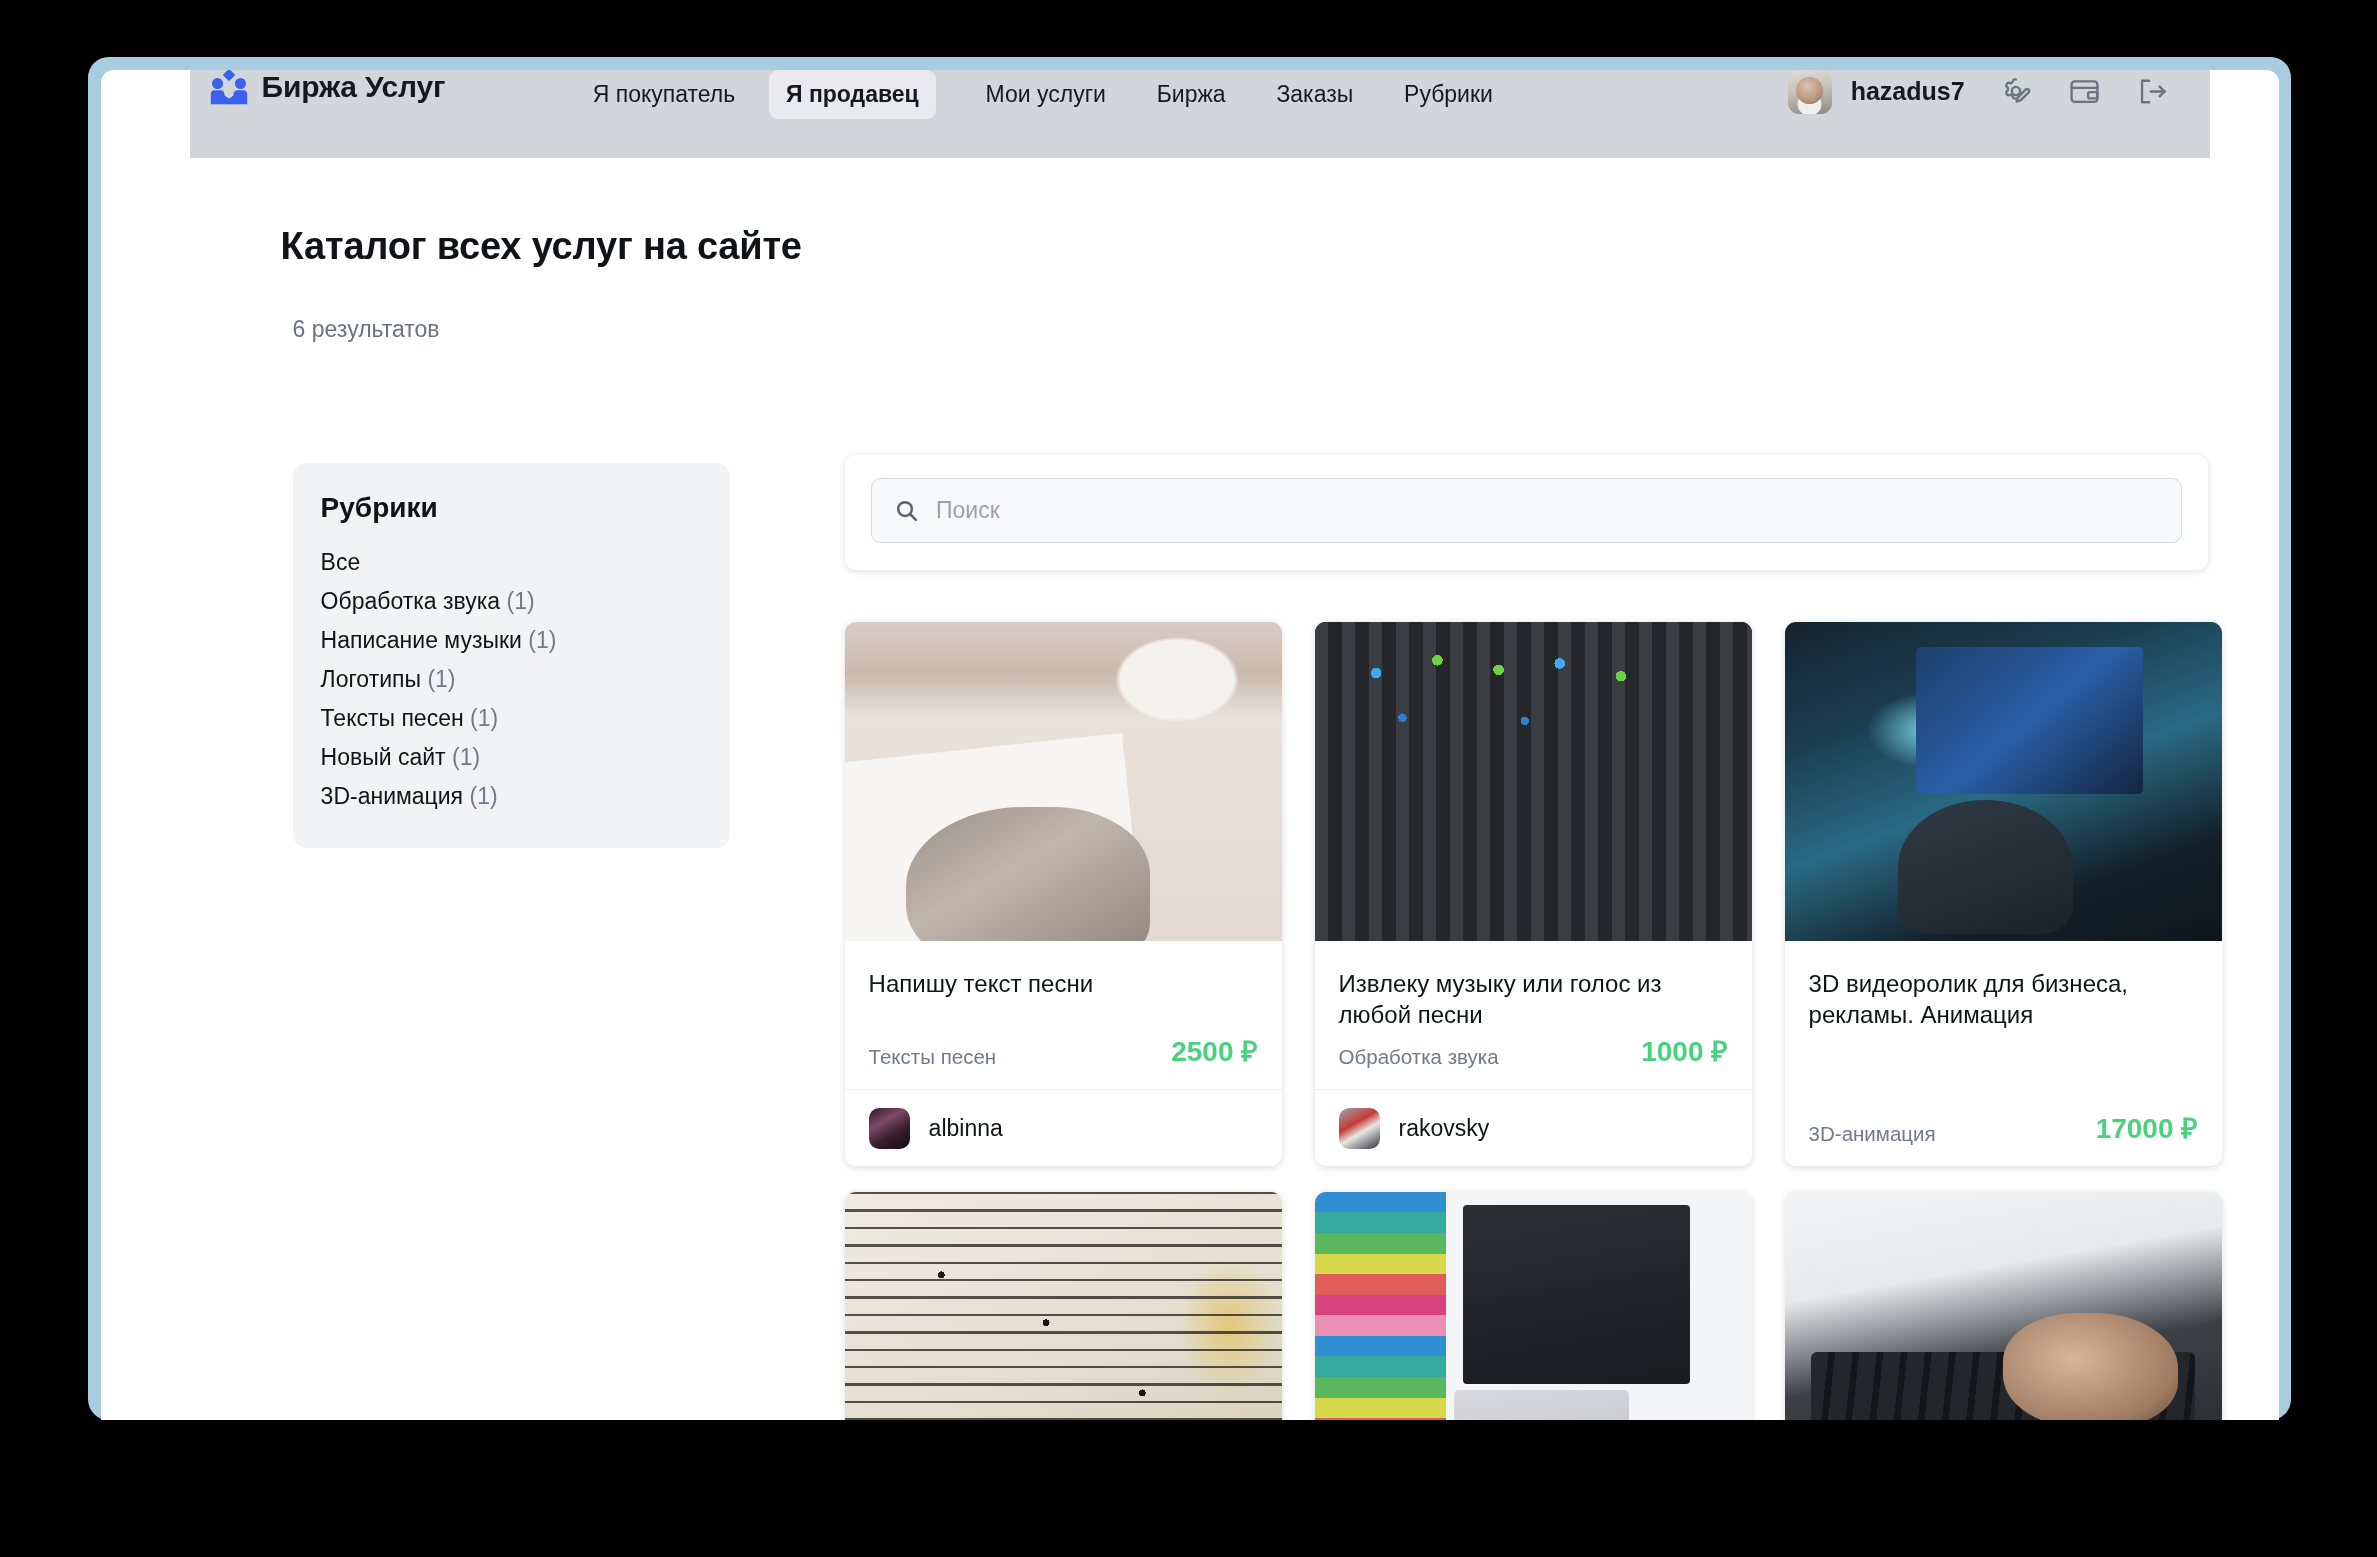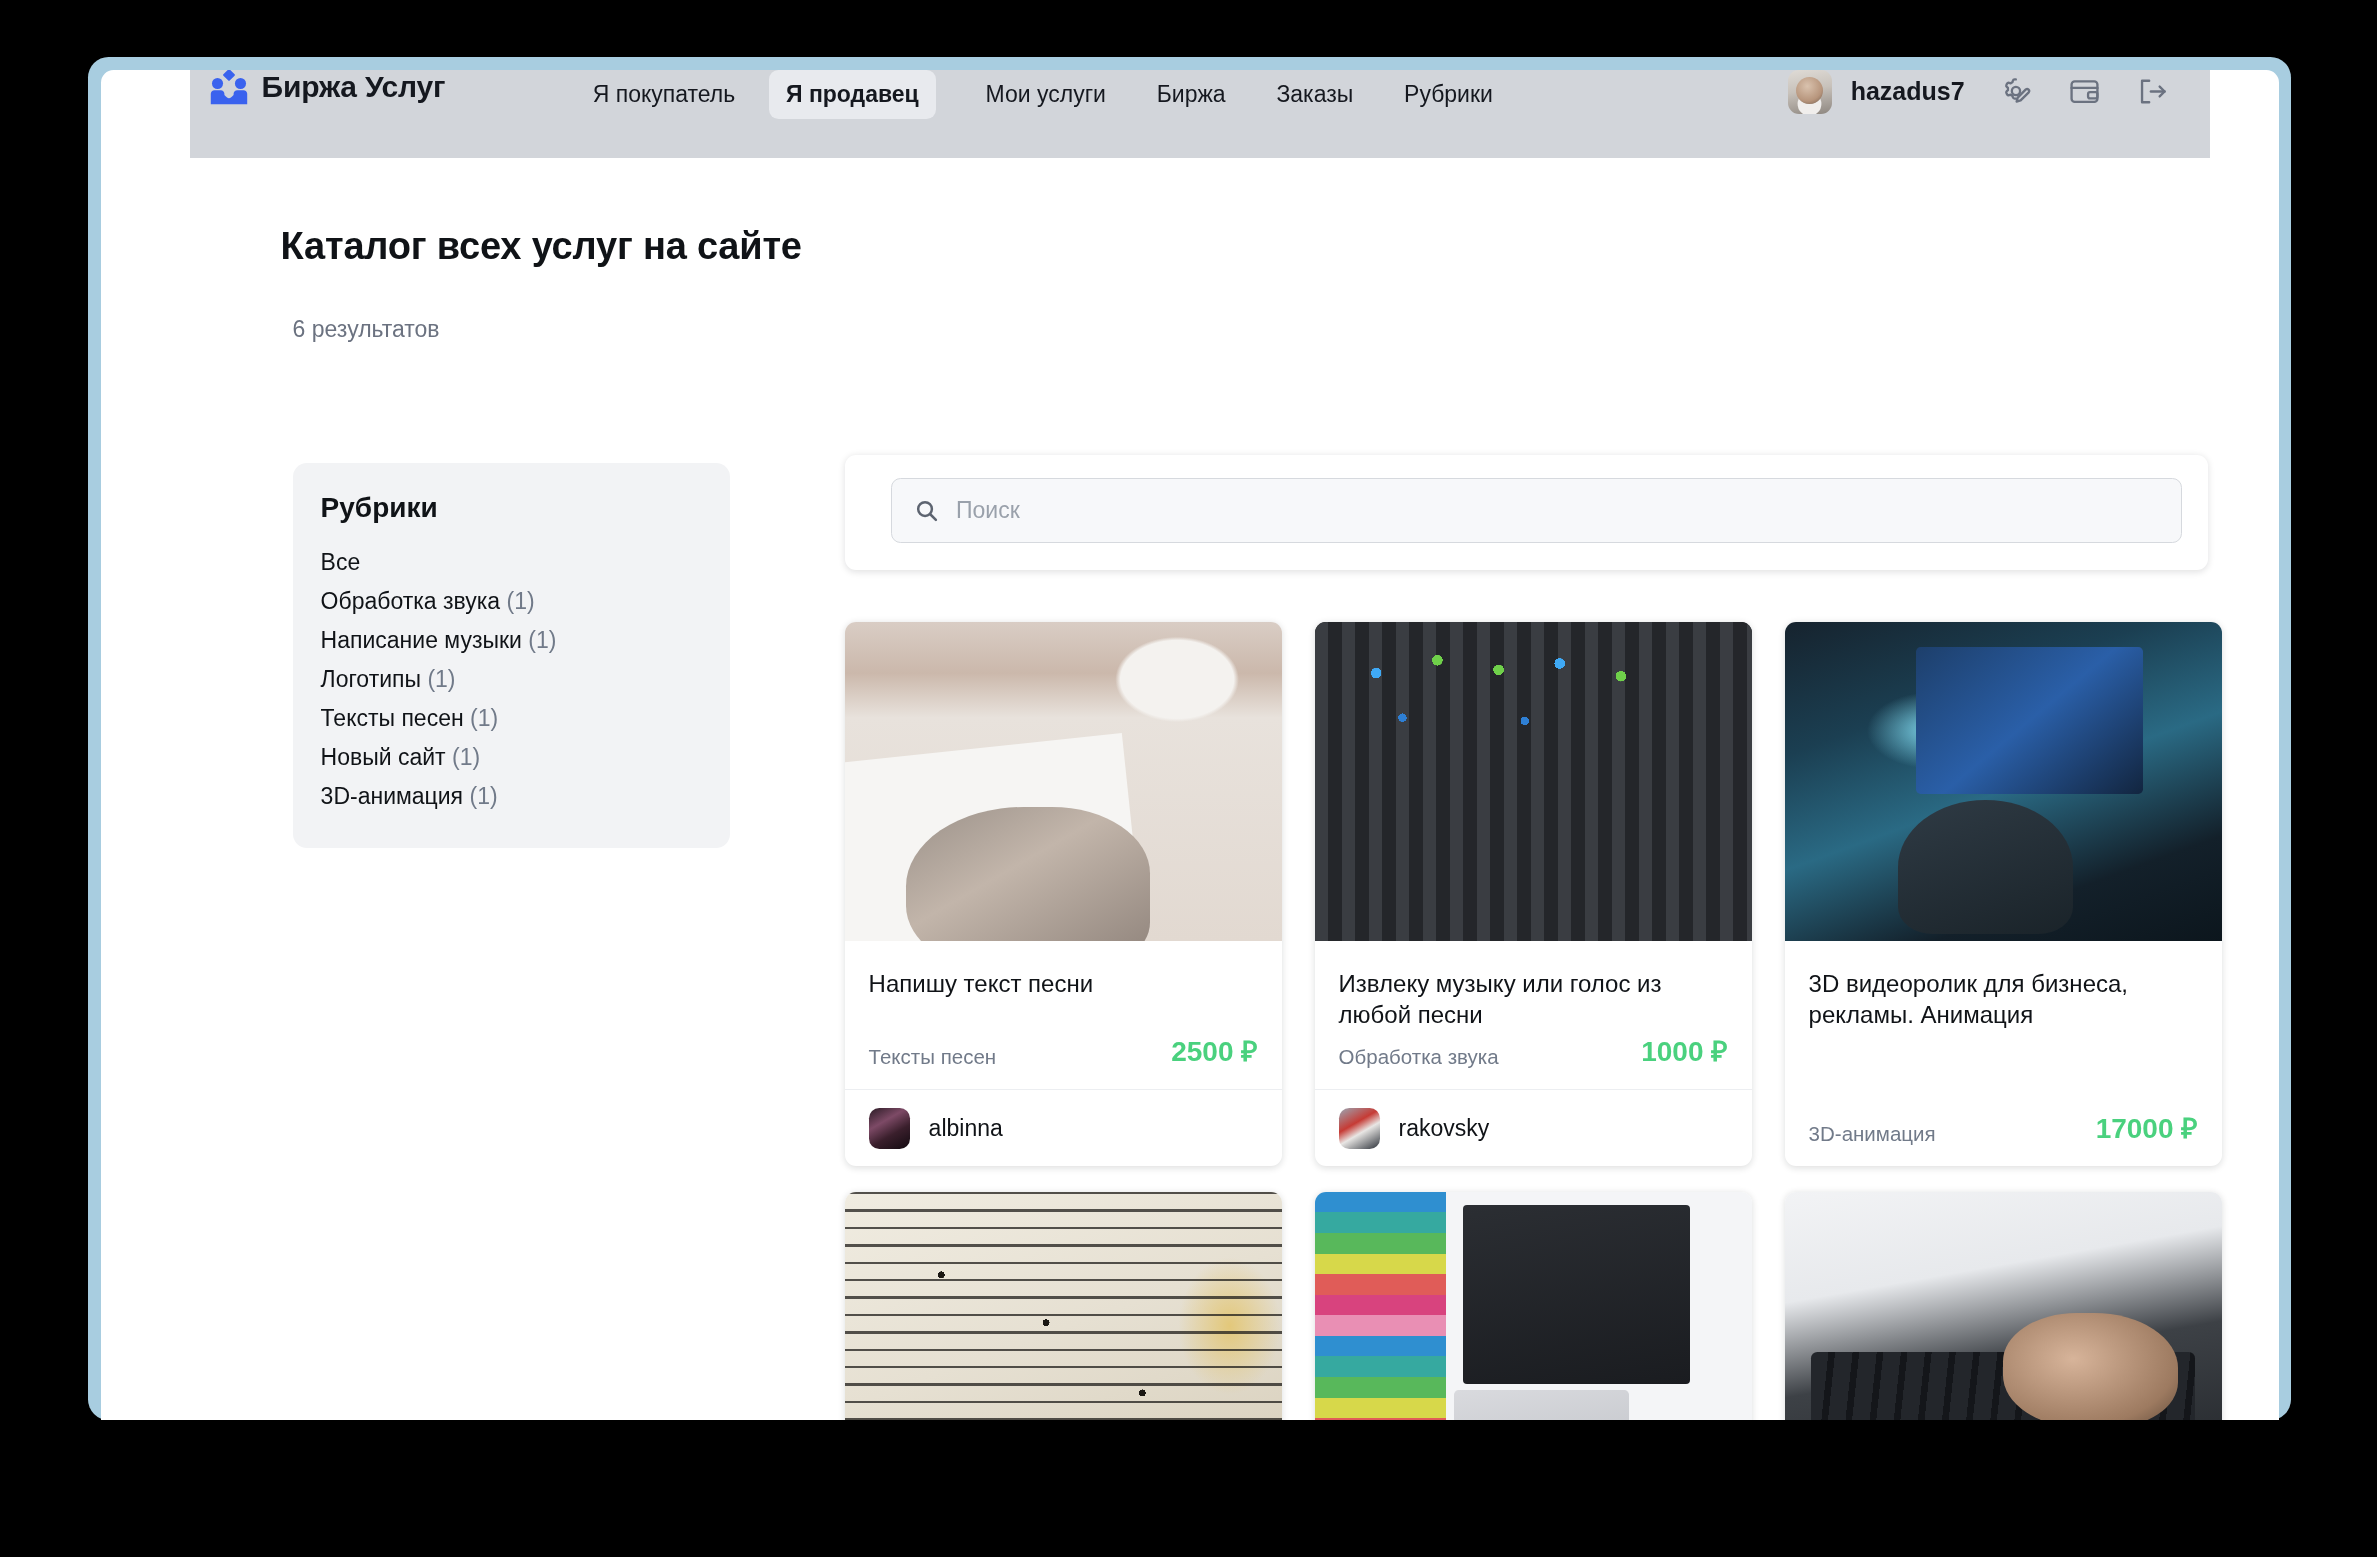--- a/index.html
+++ b/index.html
@@ -134,21 +134,20 @@
     padding: 23px 26px 27px 26px;
     margin-bottom: 52px;
   }
   #search-box {
     display: flex; align-items: center;
     height: 65px;
     background: #f7f8fa;
     border: 1.6px solid #d6d9de;
     border-radius: 9.5px;
     padding: 0 22px;
-    margin-left: 20px;
   }
   #search-icon { width: 25px; height: 25px; color: #5d6470; flex: none; }
   #search-input {
     border: none; outline: none; background: transparent;
     font-family: "Liberation Sans", sans-serif;
     font-size: 23px; color: #101317;
     margin-left: 17.4px; width: 100%;
   }
   #search-input::placeholder { color: #9aa1ab; }
 

